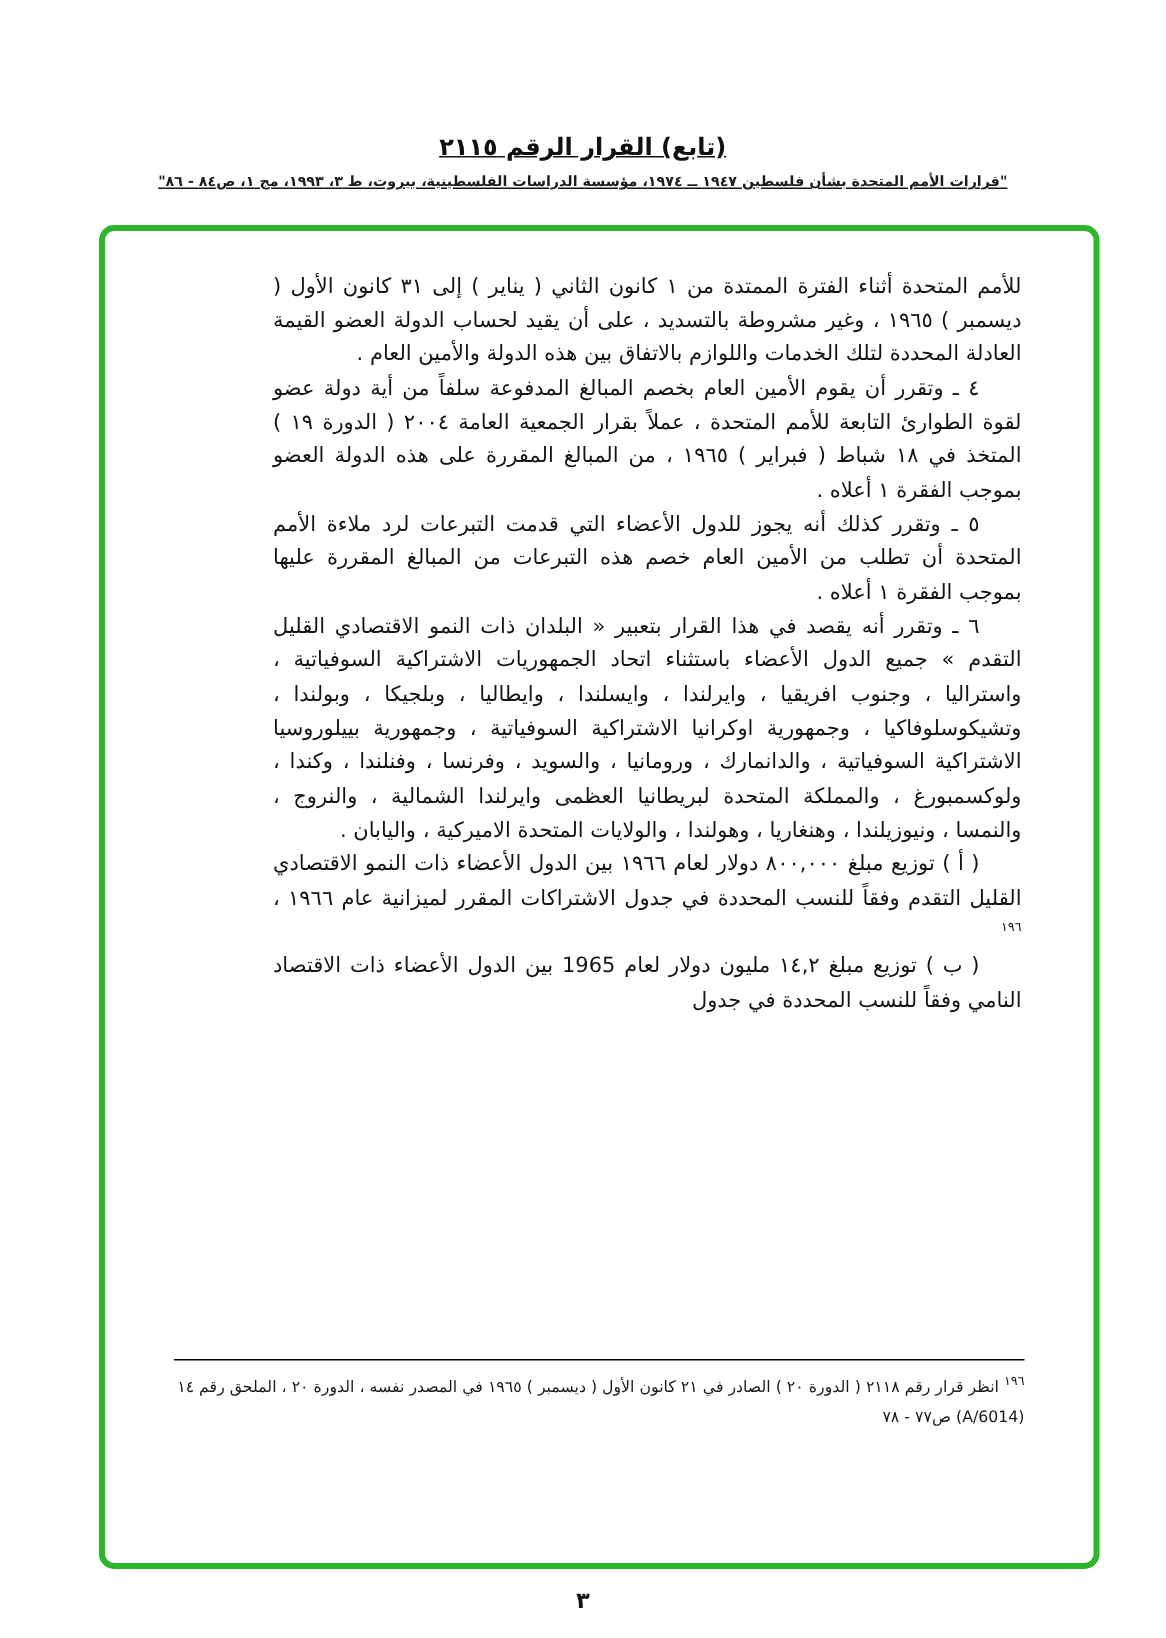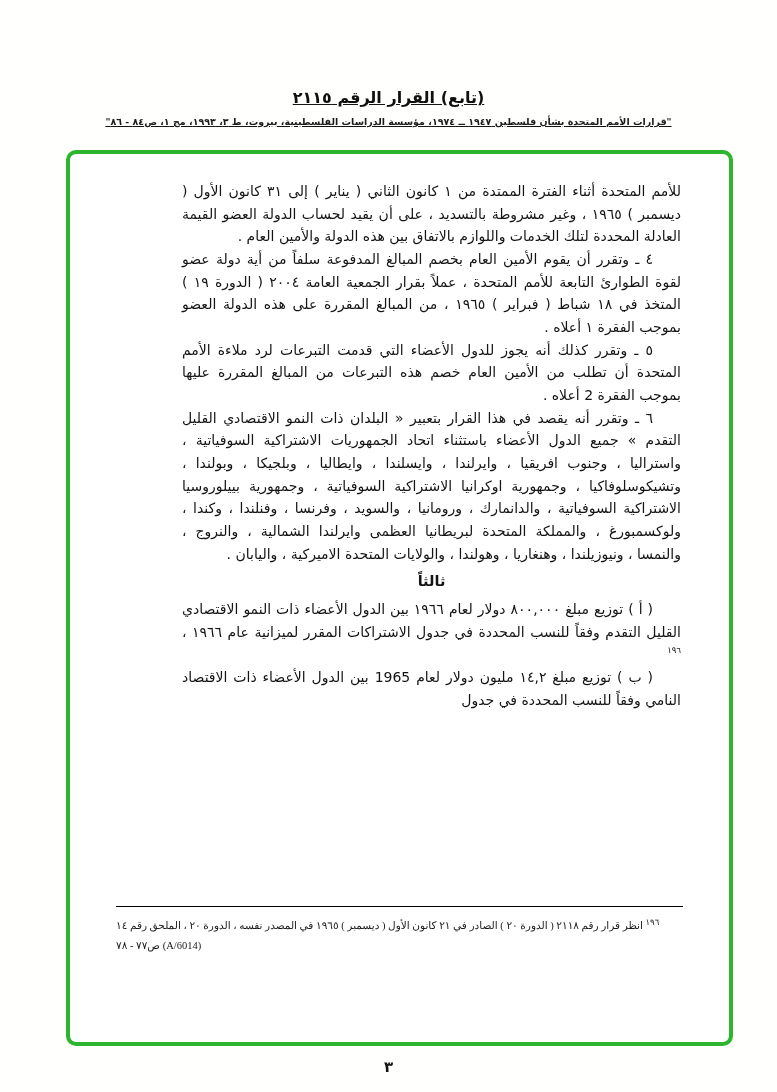--- a/index.html
+++ b/index.html
@@ -64,25 +64,24 @@
     vertical-align:super;
     line-height:0;
   }
   .footnote-block {
     position:absolute;
     top:752px; right:46px;
     width:567px;
     border-top:1.3px solid #000;
     padding-top:9px;
     direction:rtl;
-    text-align:left;
+    text-align:right;
     font-size:10.5px;
     line-height:1.9;
     color:#1a1a1a;
-    font-family:Liberation Serif, serif;
   }
   .page-number {
     position:absolute;
     top:1058px; left:0; right:0;
     text-align:center;
     font-size:15px;
     font-weight:bold;
   }
 </style>
 </head>
@@ -93,23 +92,22 @@
   <div class="header">
     <div class="doc-title">(تابع) القرار الرقم ٢١١٥</div>
     <div class="doc-source">"قرارات الأمم المتحدة بشأن فلسطين ١٩٤٧ ــ ١٩٧٤، مؤسسة الدراسات الفلسطينية، بيروت، ط ٣، ١٩٩٣، مج ١، ص٨٤ - ٨٦"</div>
   </div>
 
   <div class="frame" style="border-color: rgb(45, 181, 45);">
 
     <div class="content">
       <p class="para">للأمم المتحدة أثناء الفترة الممتدة من ١ كانون الثاني ( يناير ) إلى ٣١ كانون الأول ( ديسمبر ) ١٩٦٥ ، وغير مشروطة بالتسديد ، على أن يقيد لحساب الدولة العضو القيمة العادلة المحددة لتلك الخدمات واللوازم بالاتفاق بين هذه الدولة والأمين العام .</p>
       <p class="para indent">٤ ـ وتقرر أن يقوم الأمين العام بخصم المبالغ المدفوعة سلفاً من أية دولة عضو لقوة الطوارئ التابعة للأمم المتحدة ، عملاً بقرار الجمعية العامة ٢٠٠٤ ( الدورة ١٩ ) المتخذ في ١٨ شباط ( فبراير ) ١٩٦٥ ، من المبالغ المقررة على هذه الدولة العضو بموجب الفقرة ١ أعلاه .</p>
-      <p class="para indent">٥ ـ وتقرر كذلك أنه يجوز للدول الأعضاء التي قدمت التبرعات لرد ملاءة الأمم المتحدة أن تطلب من الأمين العام خصم هذه التبرعات من المبالغ المقررة عليها بموجب الفقرة 2 أعلاه .</p>
+      <p class="para indent">٥ ـ وتقرر كذلك أنه يجوز للدول الأعضاء التي قدمت التبرعات لرد ملاءة الأمم المتحدة أن تطلب من الأمين العام خصم هذه التبرعات من المبالغ المقررة عليها بموجب الفقرة ١ أعلاه .</p>
       <p class="para indent">٦ ـ وتقرر أنه يقصد في هذا القرار بتعبير « البلدان ذات النمو الاقتصادي القليل التقدم » جميع الدول الأعضاء باستثناء اتحاد الجمهوريات الاشتراكية السوفياتية ، واستراليا ، وجنوب افريقيا ، وايرلندا ، وايسلندا ، وايطاليا ، وبلجيكا ، وبولندا ، وتشيكوسلوفاكيا ، وجمهورية اوكرانيا الاشتراكية السوفياتية ، وجمهورية بييلوروسيا الاشتراكية السوفياتية ، والدانمارك ، ورومانيا ، والسويد ، وفرنسا ، وفنلندا ، وكندا ، ولوكسمبورغ ، والمملكة المتحدة لبريطانيا العظمى وايرلندا الشمالية ، والنروج ، والنمسا ، ونيوزيلندا ، وهنغاريا ، وهولندا ، والولايات المتحدة الاميركية ، واليابان .</p>
-      <h3 class="section-heading">ثالثاً</h3>
       <p class="para indent"><span>( أ ) توزيع مبلغ ٨٠٠,٠٠٠ دولار لعام ١٩٦٦ بين الدول الأعضاء ذات النمو الاقتصادي القليل التقدم وفقاً للنسب المحددة في جدول الاشتراكات المقرر لميزانية عام ١٩٦٦ ،</span> <sup class="fn-ref">١٩٦</sup></p>
       <p class="para indent">( ب ) توزيع مبلغ ١٤,٢ مليون دولار لعام 1965 بين الدول الأعضاء ذات الاقتصاد النامي وفقاً للنسب المحددة في جدول</p>
     </div>
 
     <div class="footnote-block">
       <sup class="fn-ref">١٩٦</sup>
       <span>انظر قرار رقم ٢١١٨ ( الدورة ٢٠ ) الصادر في ٢١ كانون الأول ( ديسمبر ) ١٩٦٥ في المصدر نفسه ، الدورة ٢٠ ، الملحق رقم ١٤ (A/6014) ص٧٧ - ٧٨</span>
     </div>
 
   </div>

